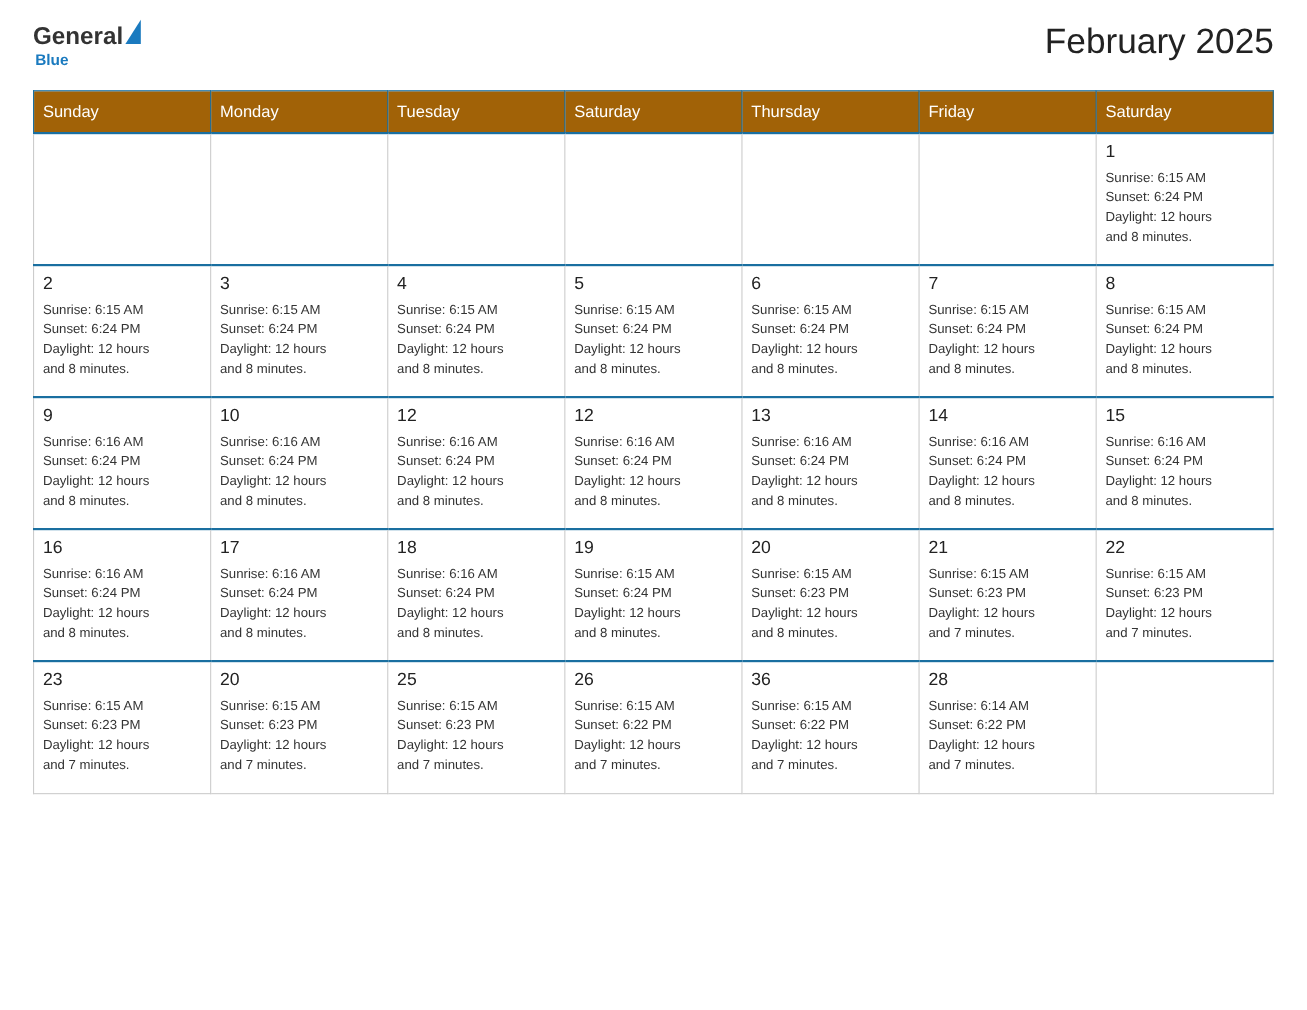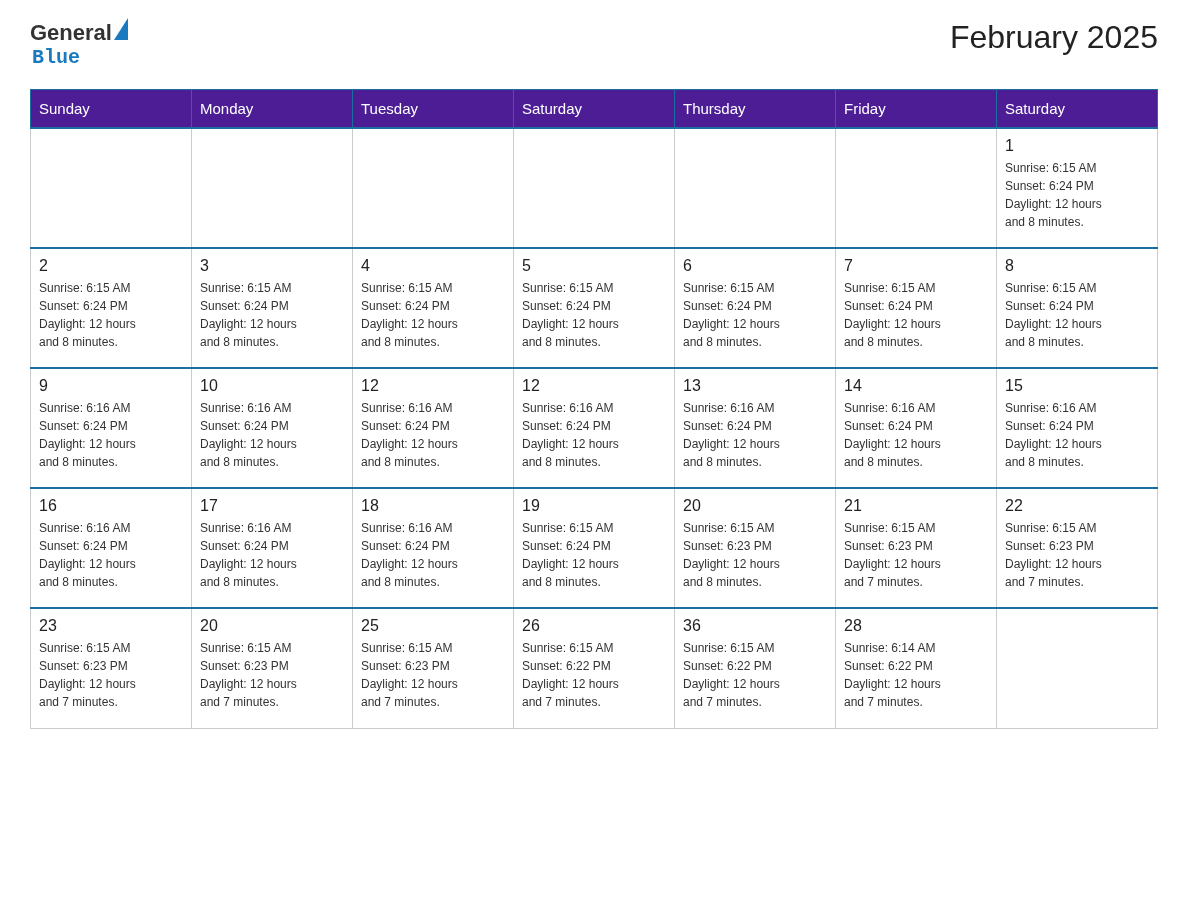--- a/index.html
+++ b/index.html
@@ -35,24 +35,23 @@
       display: flex;
       flex-direction: column;
       align-items: flex-start;
     }
     .logo-line1 {
       display: flex;
       align-items: center;
     }
     .logo-line2 {
       color: #1a7abf;
-      font-size: 20px;
+      font-size: 14px;
       font-weight: bold;
       margin-left: 2px;
-      font-family: Liberation Mono, monospace;
     }
     .title-area {
       text-align: right;
     }
     .month-title {
       font-size: 32px;
       font-weight: normal;
       color: #222;
       line-height: 1.1;
     }
@@ -60,21 +59,21 @@
       font-size: 20px;
       color: #444;
       margin-top: 4px;
     }
     table {
       width: 100%;
       border-collapse: collapse;
       table-layout: fixed;
     }
     thead tr th {
-      background-color: #4c1d95;
+      background-color: #a16207;
       color: #fff;
       font-size: 15px;
       font-weight: normal;
       padding: 10px 8px;
       text-align: left;
       border: 1px solid #1a6fa0;
     }
     tbody tr td {
       vertical-align: top;
       padding: 8px 8px 10px 8px;

